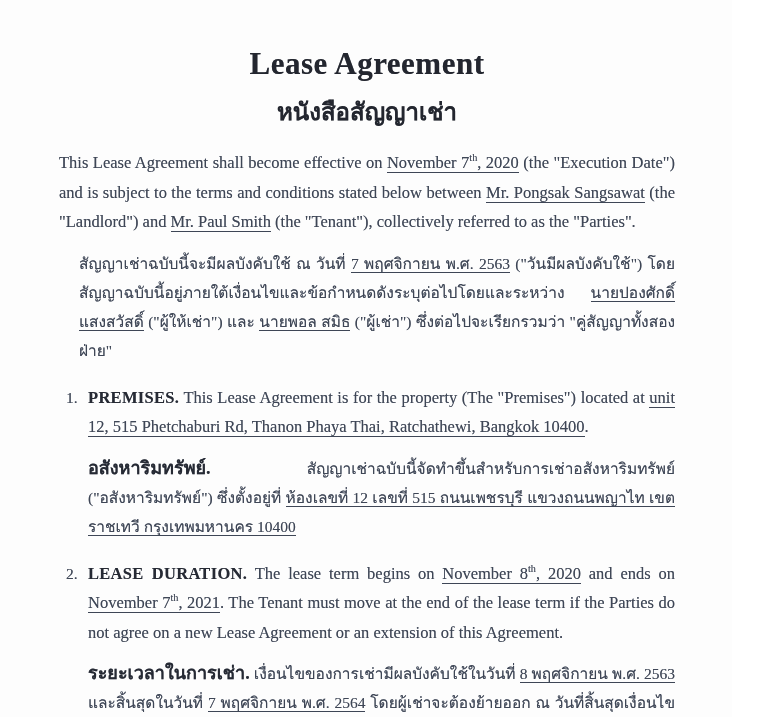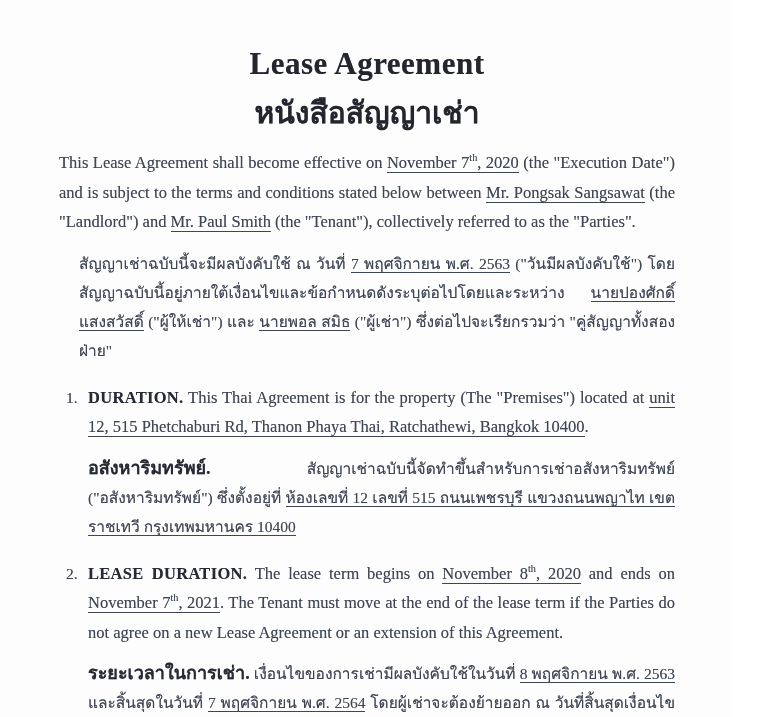--- a/index.html
+++ b/index.html
@@ -20,21 +20,21 @@
     font-size: 31px;
     line-height: 39px;
     font-weight: 700;
     color: #23262f;
     letter-spacing: 0.5px;
     text-shadow: 0 0 0.6px rgba(35,38,47,0.5);
   }
   .title-th {
     margin: 10px 0 0 0;
     text-align: center;
-    font-size: 30px;
+    font-size: 24px;
     line-height: 39px;
     font-weight: 700;
     color: #23262f;
     text-shadow: 0 0 0.6px rgba(35,38,47,0.45);
   }
   .para {
     margin: 0;
     text-align: justify;
     font-size: 16.5px;
     line-height: 29.5px;
@@ -72,21 +72,21 @@
   <h1 class="title-en">Lease Agreement</h1>
   <h2 class="title-th" lang="th">หนังสือสัญญาเช่า</h2>
 
   <p class="para intro-en"><span>This Lease Agreement shall become effective on </span><span class="u"><span>November 7</span><sup class="ord">th</sup><span>, 2020</span></span><span> (the "Execution Date") and is subject to the terms and conditions stated below between </span><span class="u">Mr. Pongsak Sangsawat</span><span> (the "Landlord") and </span><span class="u">Mr. Paul Smith</span><span> (the "Tenant"), collectively referred to as the "Parties".</span></p>
 
   <p class="para thai intro-th" lang="th"><span>สัญญาเช่าฉบับนี้​จะมีผลบังคับใช้ ณ วันที่ </span><span class="u">7 พฤศจิกายน พ.ศ. 2563</span><span> ("วันมีผลบังคับใช้") โดยสัญญา​ฉบับนี้​อยู่ภายใต้​เงื่อนไข​และข้อกำหนด​ดังระบุ​ต่อไป​โดยและระหว่าง </span><span class="u">นายปองศักดิ์ แสงสวัสดิ์</span><span> ("ผู้ให้เช่า") และ </span><span class="u">นายพอล สมิธ</span><span> ("ผู้เช่า") ซึ่งต่อไปจะ​เรียกรวมว่า "คู่สัญญาทั้งสองฝ่าย"</span></p>
 
   <div class="section">
     <div class="sec-num">1.</div>
     <div class="sec-body">
-      <p class="para sec-en"><strong class="sec-head">DURATION.</strong><span> This Thai Agreement is for the property (The "Premises") located at </span><span class="u">unit 12, 515 Phetchaburi Rd, Thanon Phaya Thai, Ratchathewi, Bangkok 10400</span><span>.</span></p>
+      <p class="para sec-en"><strong class="sec-head">PREMISES.</strong><span> This Lease Agreement is for the property (The "Premises") located at </span><span class="u">unit 12, 515 Phetchaburi Rd, Thanon Phaya Thai, Ratchathewi, Bangkok 10400</span><span>.</span></p>
       <p class="para thai sec-th" lang="th"><strong class="sec-head-th">อสังหาริมทรัพย์.</strong><span> สัญญาเช่า​ฉบับนี้​จัดทำขึ้น​สำหรับ​การเช่า​อสังหาริมทรัพย์ ("อสังหาริมทรัพย์") ซึ่งตั้งอยู่ที่ </span><span class="u">ห้องเลขที่ 12 เลขที่ 515 ถนนเพชรบุรี แขวงถนนพญาไท เขตราชเทวี กรุงเทพมหานคร 10400</span></p>
     </div>
   </div>
 
   <div class="section">
     <div class="sec-num">2.</div>
     <div class="sec-body">
       <p class="para sec-en"><strong class="sec-head">LEASE DURATION.</strong><span> The lease term begins on </span><span class="u"><span>November 8</span><sup class="ord">th</sup><span>, 2020</span></span><span> and ends on </span><span class="u"><span>November 7</span><sup class="ord">th</sup><span>, 2021</span></span><span>. The Tenant must move at the end of the lease term if the Parties do not agree on a new Lease Agreement or an extension of this Agreement.</span></p>
       <p class="para thai sec-th" lang="th"><strong class="sec-head-th">ระยะเวลาในการเช่า.</strong><span> เงื่อนไข​ของการเช่า​มีผลบังคับใช้​ในวันที่ </span><span class="u">8 พฤศจิกายน พ.ศ. 2563</span><span> และสิ้นสุด​ในวันที่ </span><span class="u">7 พฤศจิกายน พ.ศ. 2564</span><span> โดยผู้เช่า​จะต้อง​ย้ายออก ณ วันที่สิ้นสุด​เงื่อนไข​การเช่า​หากคู่สัญญา​ทั้งสองฝ่าย​ไม่ตกลง​ที่จะทำ​สัญญาเช่า​ฉบับใหม่​หรือขยาย​ระยะเวลา​สัญญาเช่า​ฉบับนี้</span></p>
     </div>

